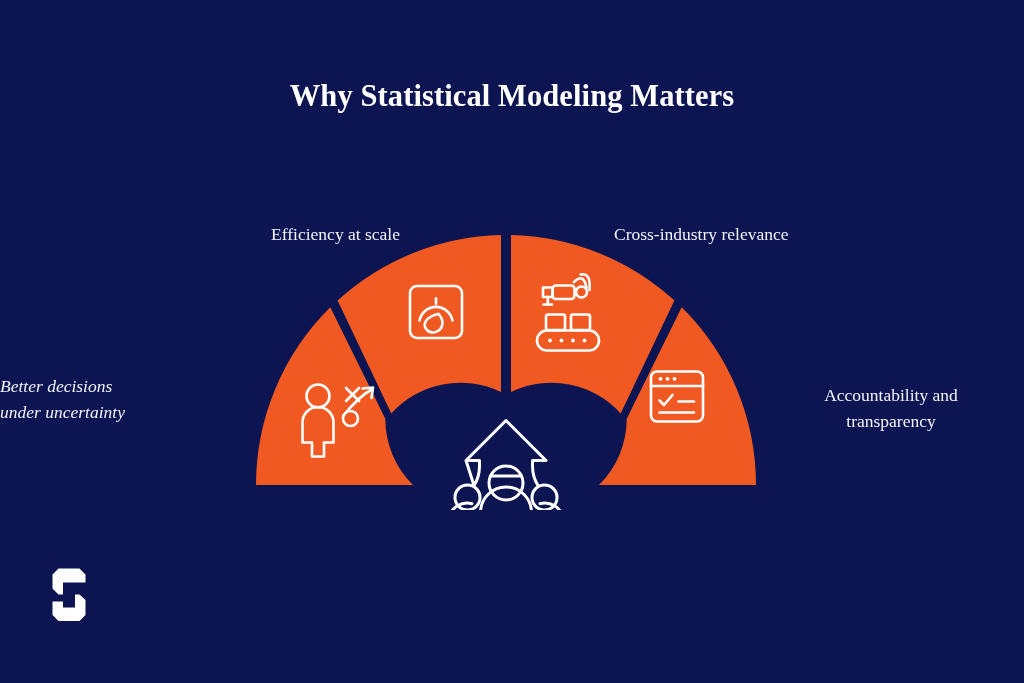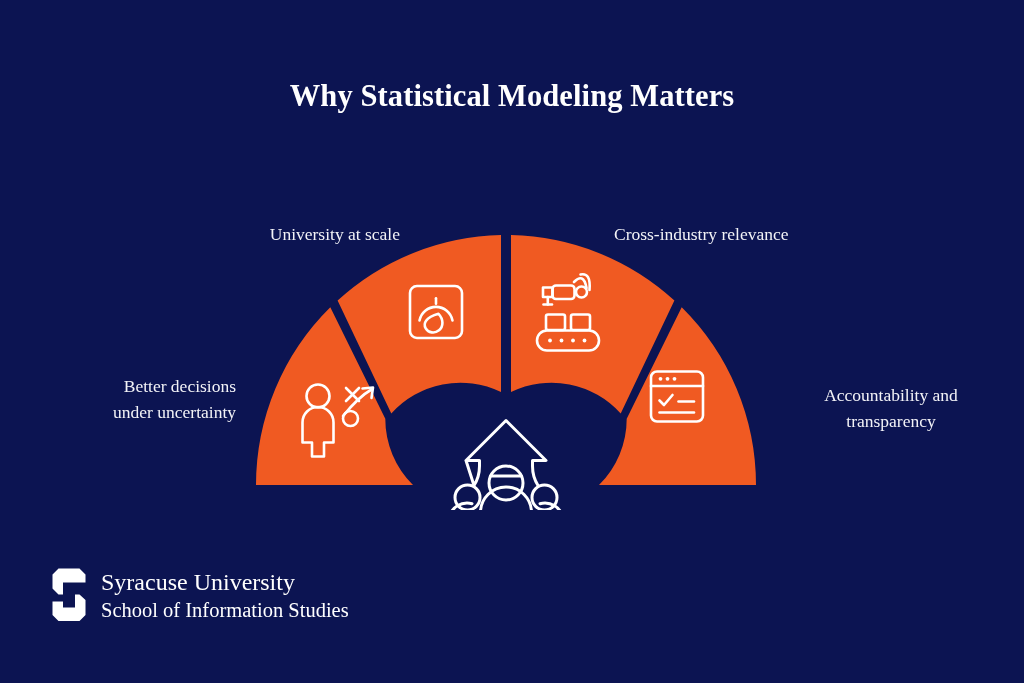--- a/index.html
+++ b/index.html
@@ -49,21 +49,22 @@
   .label-cross {
     left: 614px;
     top: 221px;
     width: 400px;
     text-align: left;
   }
   .label-better {
     left: 0px;
     top: 373px;
     width: 236px;
-    text-align: right;
+    text-align: left;
+    font-style: italic;
   }
   .label-account {
     left: 766px;
     top: 382px;
     width: 250px;
     text-align: center;
   }
   .wheel {
     position: absolute;
     left: 240px;
@@ -97,21 +98,21 @@
     font-family: "Liberation Serif", "DejaVu Serif", serif;
   }
 </style>
 </head>
 <body>
 
 <div id="infographic">
 
   <div class="title">Why Statistical Modeling Matters</div>
 
-  <div class="seg-label label-efficiency">University at scale</div>
+  <div class="seg-label label-efficiency">Efficiency at scale</div>
   <div class="seg-label label-cross">Cross-industry relevance</div>
   <div class="seg-label label-better">Better decisions
 under uncertainty</div>
   <div class="seg-label label-account">Accountability and
 transparency</div>
 
   <div class="wheel">
     <svg width="532" height="290" viewBox="0 0 532 290" xmlns="http://www.w3.org/2000/svg">
 
       <g>
@@ -241,19 +242,15 @@
                L 3.5 49
                L 9.5 55
                L 30.5 55
                L 36.5 49
                L 36.5 34
                L 30.5 28.5
                L 14 28.5
                L 14 16.5
                Z" fill="#ffffff"></path>
     </svg>
-    <div class="logo-text">
-      <div class="logo-line1">Syracuse University</div>
-      <div class="logo-line2">School of Information Studies</div>
-    </div>
   </div>
 
 </div>
 
 </body></html>

